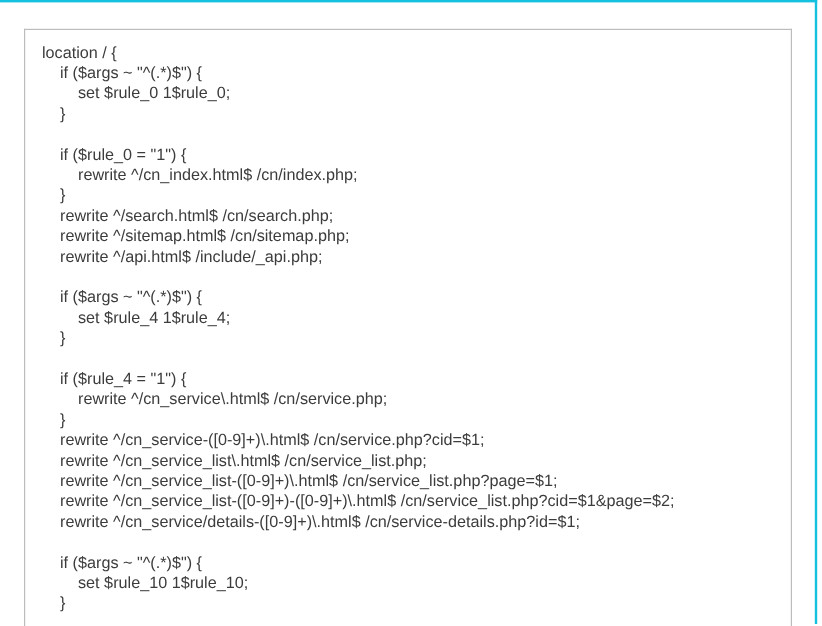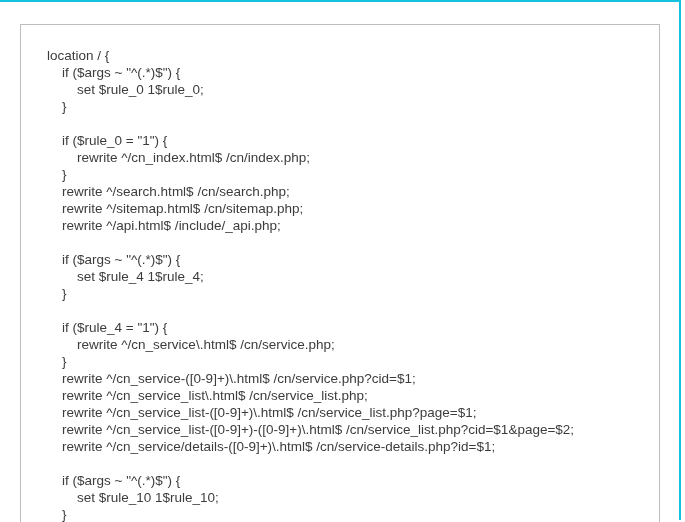--- a/index.html
+++ b/index.html
@@ -25,21 +25,21 @@
   .codebox {
     border: 1px solid #bcbcbc;
     border-bottom: none;
     width: 640px;
     height: 498px;
     box-sizing: border-box;
     padding: 10px 14px;
     overflow: hidden;
   }
   pre {
-    margin: 12px;
+    margin: 0;
     font-family: "Segoe UI", Arial, sans-serif;
     font-size: 13.5px;
     line-height: 17px;
     white-space: pre;
     color: #3c3c3c;
   }
 </style>
 </head>
 <body>
 

